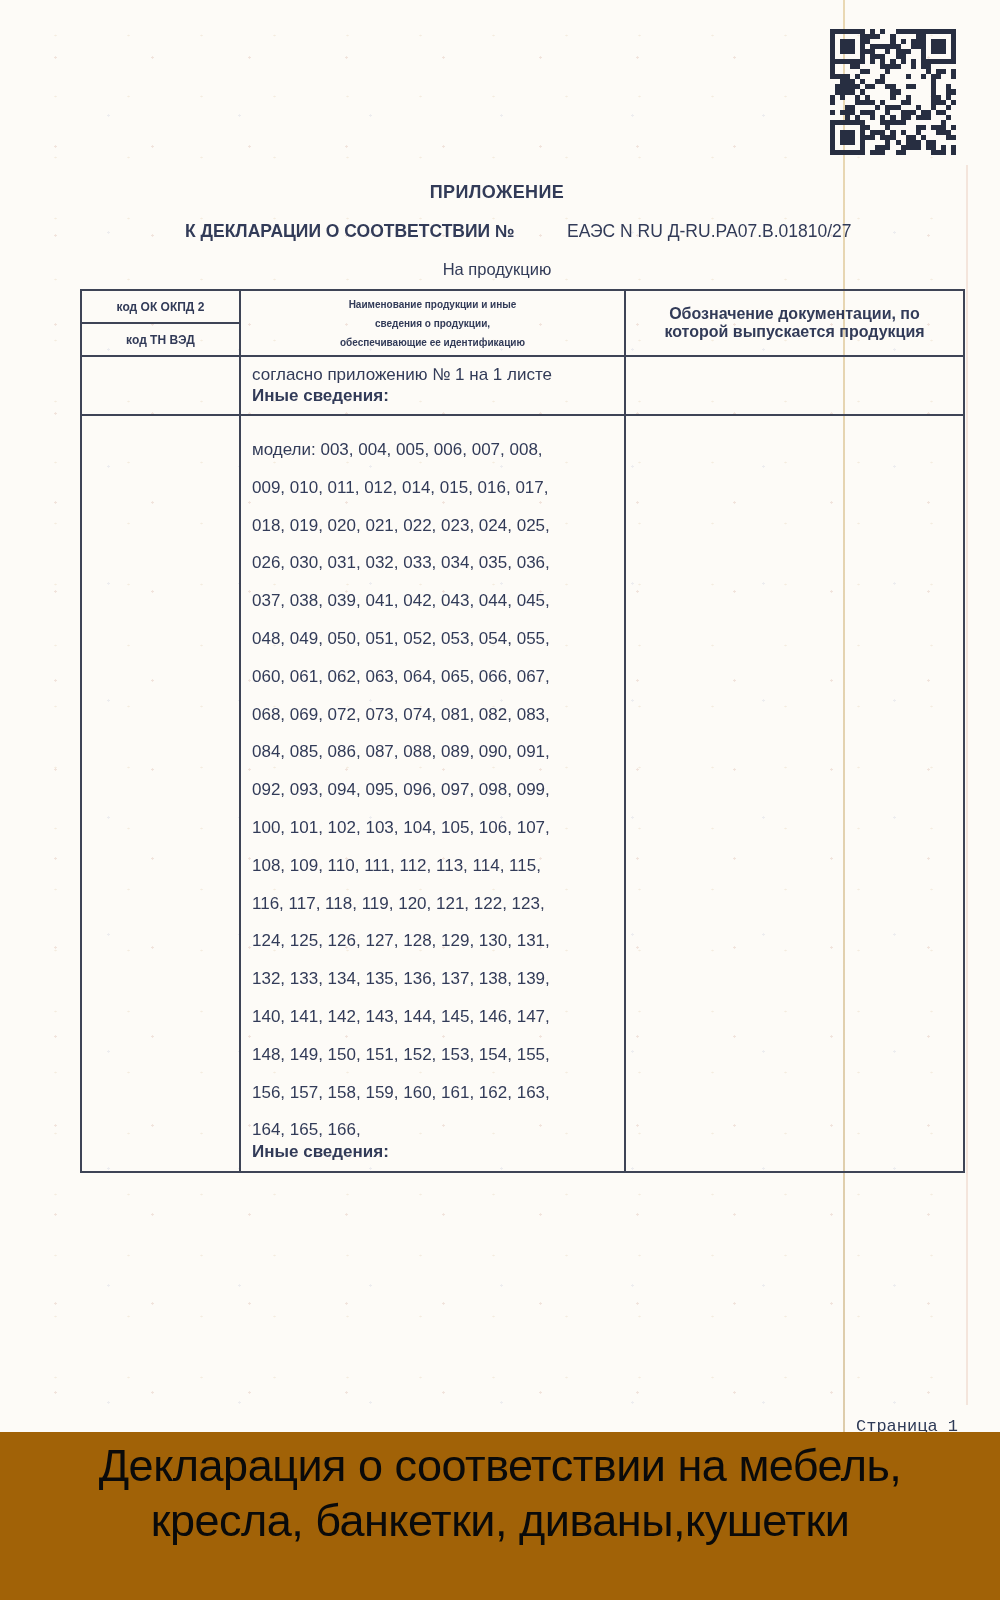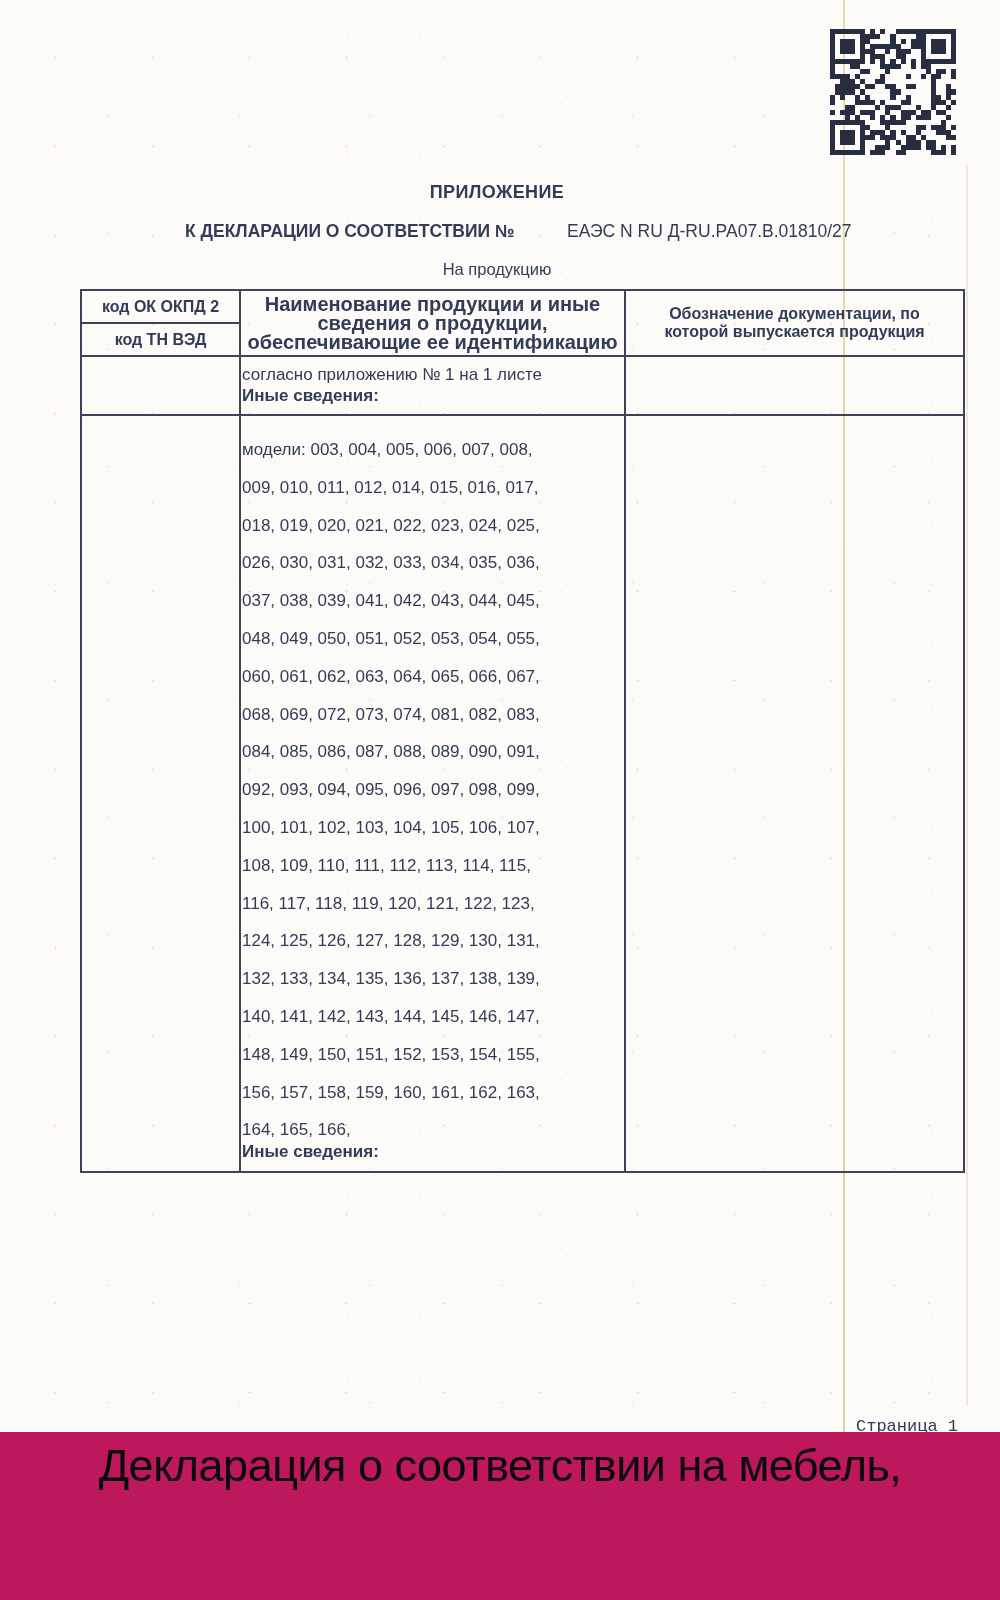--- a/index.html
+++ b/index.html
@@ -33,38 +33,38 @@
   .decl-label  { position:absolute; top:221px; left:185px; font-weight:700; font-size:17.5px; }
   .decl-number { position:absolute; top:221px; left:567px; font-weight:400; font-size:17.5px; }
   .product-line { position:absolute; top:260px; left:0; width:994px; text-align:center; font-size:16.5px; }
 
   table.doc-table { position:absolute; top:289px; left:80px; width:883px;
                     border-collapse:collapse; table-layout:fixed; }
   .doc-table td { border:2.5px solid #3e4456; vertical-align:middle; }
   .col1 { width:159px; } .col2 { width:385px; } .col3 { width:339px; }
 
   td.hdr { text-align:center; font-weight:700; }
-  td.hdr-code { font-size:16px; height:33px; padding:2px; }
-  td.hdr-mid  { font-size:20px; line-height:19px; white-space:pre-line;border-radius:17px; }
+  td.hdr-code { font-size:12px; height:33px; padding:2px; }
+  td.hdr-mid  { font-size:10px; line-height:19px; white-space:pre-line;border-radius:17px; }
   td.hdr-doc  { font-size:16px;  line-height:18px; white-space:pre-line; }
 
-  td.body-cell { vertical-align:top; padding:7px 8px 8px 1px; font-size:17px; }
+  td.body-cell { vertical-align:top; padding:7px 8px 8px 11px; font-size:17px; }
   .r1 { height:56px; }
   .r2 { height:461px; }
   .plain-line { line-height:21px; white-space:nowrap; }
   .bold-line  { line-height:21px; font-weight:700; white-space:nowrap; }
   .model-line { line-height:21.8px; white-space:nowrap;margin-top:16px; }
   .model-other { line-height:21.8px; font-weight:700; white-space:nowrap; }
 
   .page-number { position:absolute; left:856px; top:1417px; width:140px;
                  font-family:Liberation Mono, monospace; font-size:17px; line-height:20px;
                  color:#2e3a57; }
 
   .caption { position:absolute; left:0; top:1432px; width:1000px; height:168px;
-             background:#be185d; text-align:center; color:#0a0a0a; }
+             background:#a16207; text-align:center; color:#0a0a0a; }
   .caption .cap-line { font-size:45px; line-height:55px; font-weight:400;
                        letter-spacing:-0.5px; }
   .caption .cap-line:first-child { margin-top:6px; }
 </style>
 </head>
 <body>
 
 <div class="page">
 
   <div class="scan">
@@ -450,15 +450,16 @@
         <td class="r2"></td>
       </tr>
     </tbody>
       </table>
 
     <div class="page-number">Страница 1</div>
   </div>
 
   <div class="caption">
     <div class="cap-line">Декларация о соответствии на мебель,</div>
+    <div class="cap-line">кресла, банкетки, диваны,кушетки</div>
   </div>
 
 </div>
 
 </body></html>

